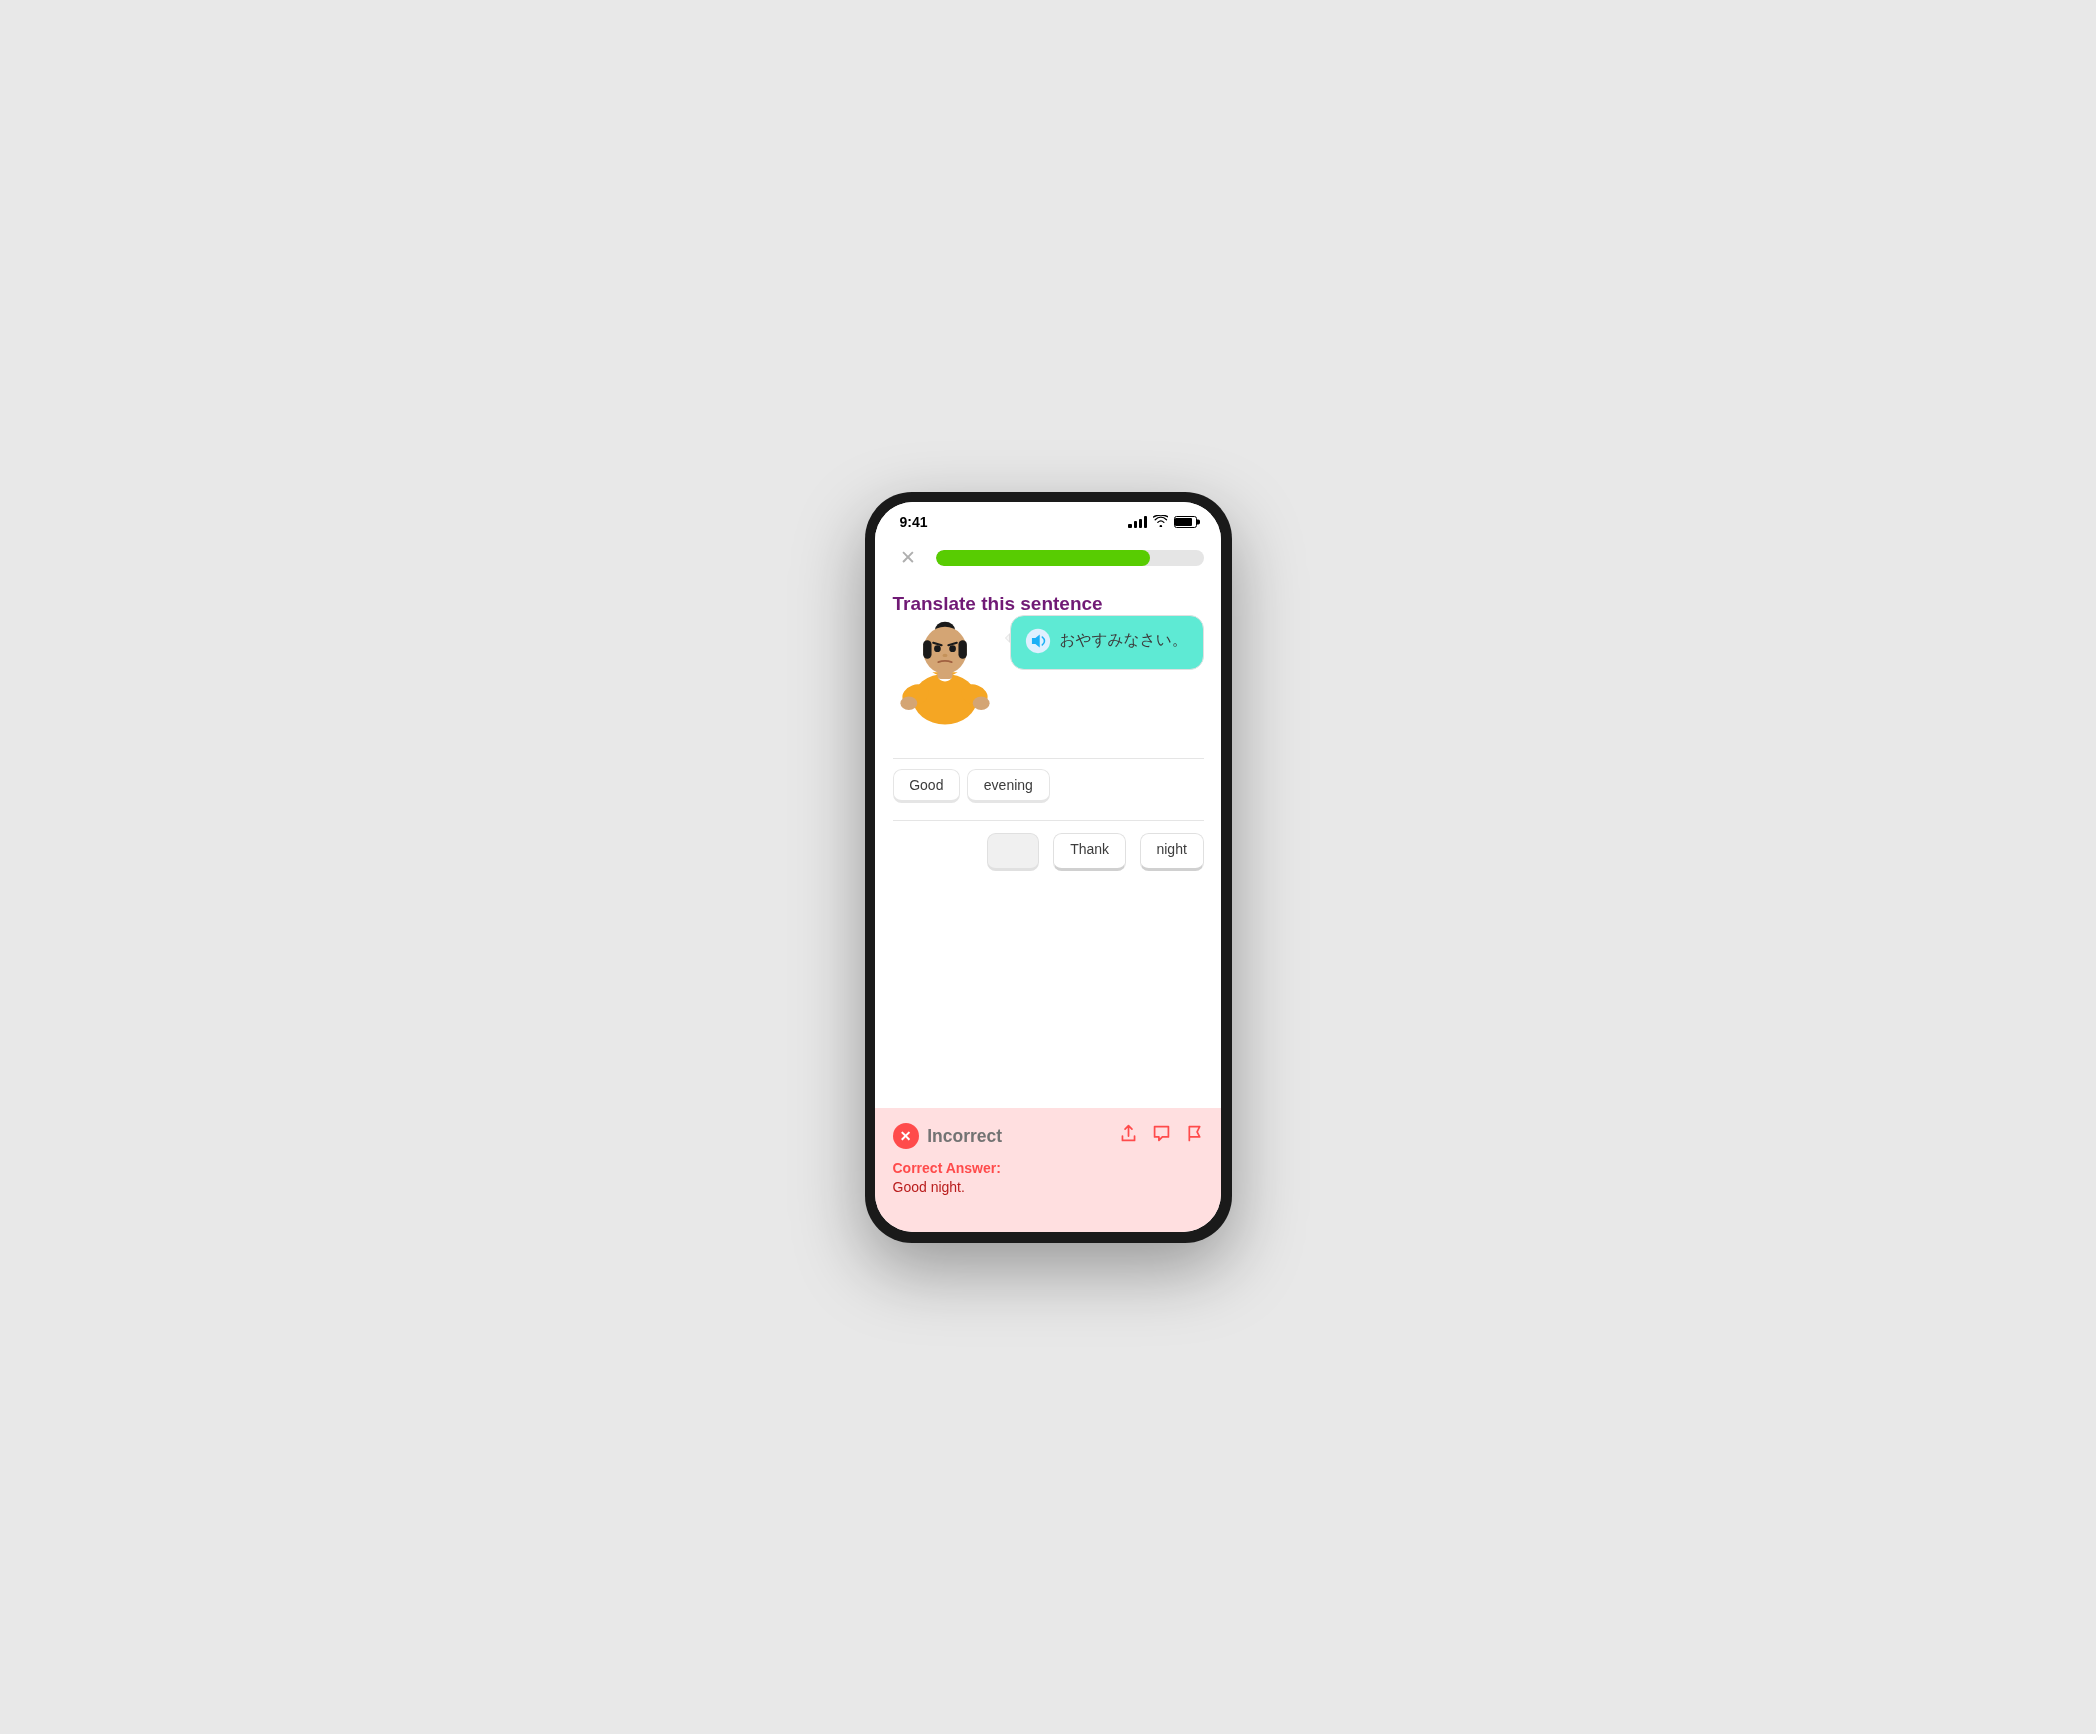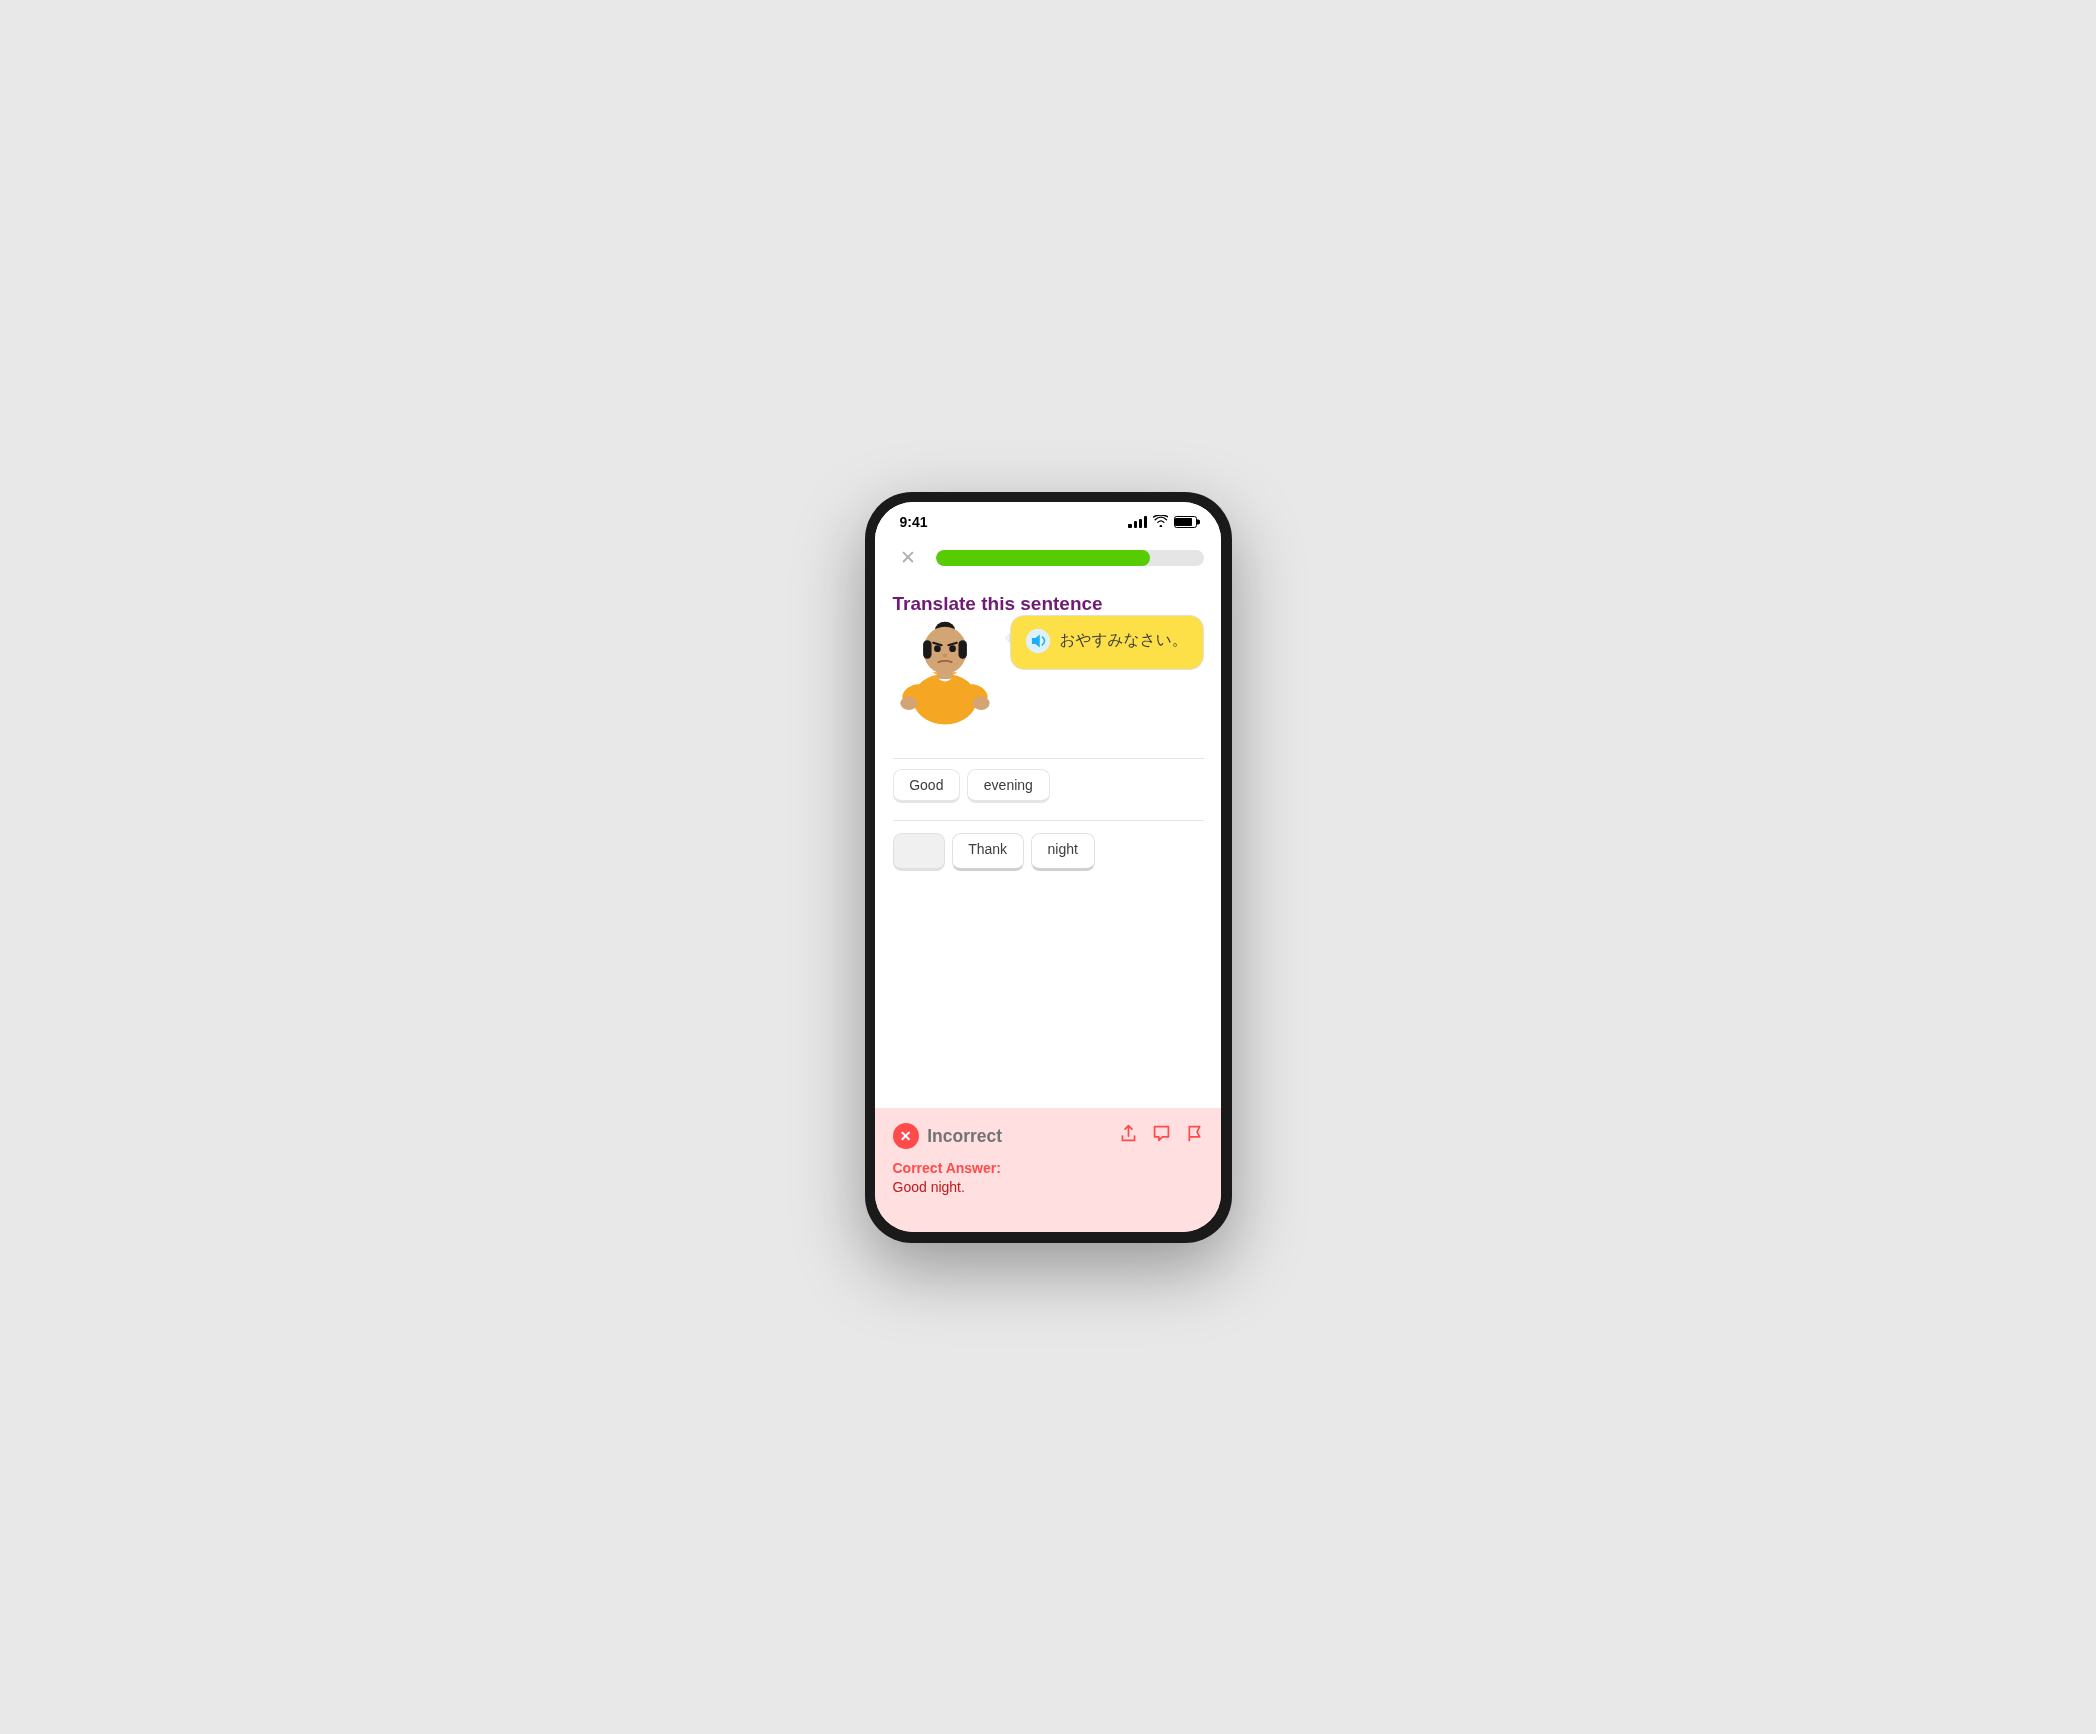--- a/index.html
+++ b/index.html
@@ -171,21 +171,21 @@
       justify-content: center;
     }
 
     
     .character-svg {
       width: 96px;
       height: 122px;
     }
 
     .speech-bubble {
-      background: #fde047;
+      background: #5eead4;
       border: 1.7px solid #e0e0e0;
       border-radius: 14px;
       padding: 12.2px 14px;
       position: relative;
       flex: 1;
     }
 
     .speech-bubble::before {
       content: '';
       position: absolute;
@@ -246,21 +246,22 @@
       color: #3c3c3c;
       cursor: pointer;
     }
 
     
     .word-bank-area {
       border-top: 1.7px solid #e5e5e5;
       padding: 12.2px 0;
       display: flex;
       flex-wrap: wrap;
-      gap: 7px;
+      gap: 14px;
+      justify-content: flex-end;
     }
 
     .word-token {
       background: #fff;
       border: 1.7px solid #e0e0e0;
       border-bottom: 3.5px solid #d0d0d0;
       border-radius: 8.7px;
       padding: 7px 15.7px;
       font-size: 14px;
       color: #3c3c3c;

